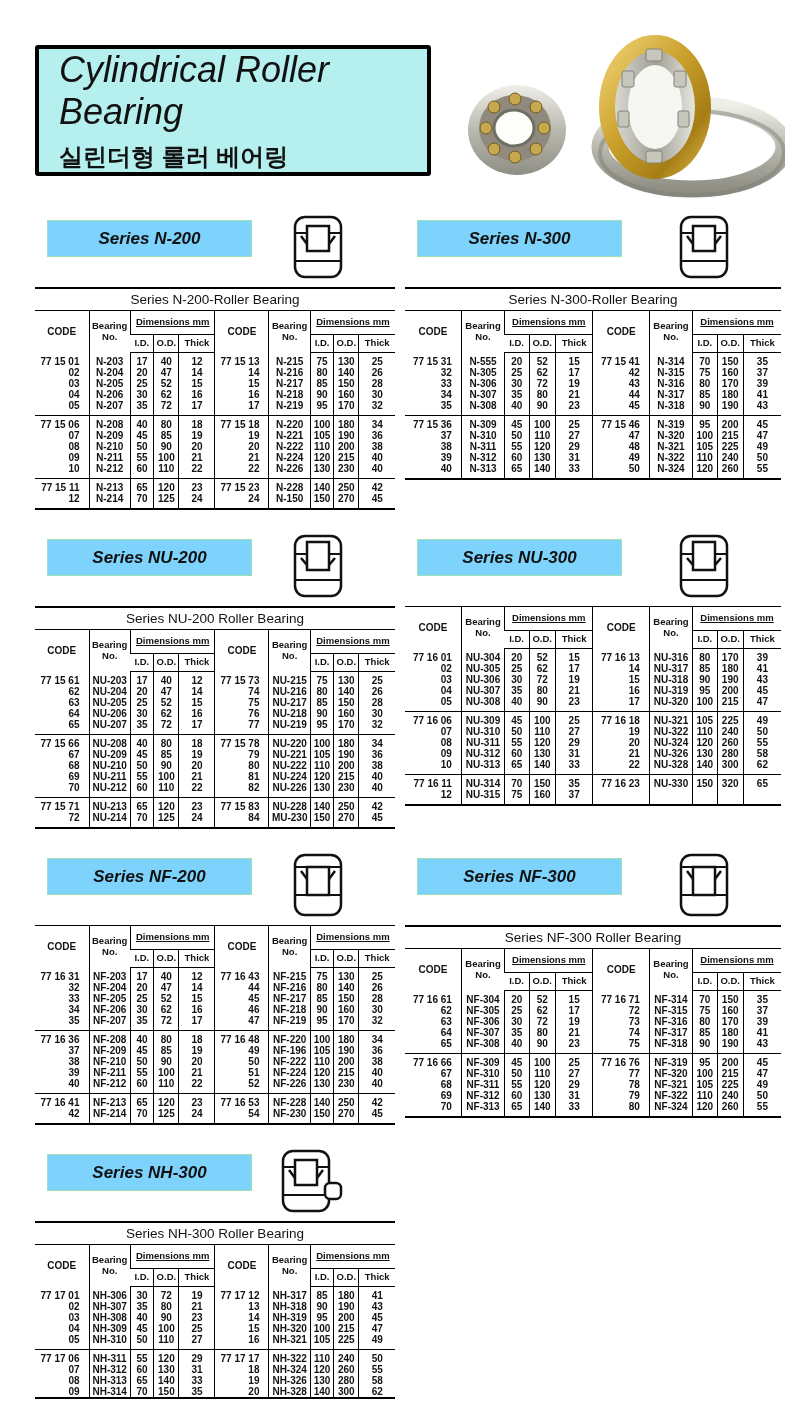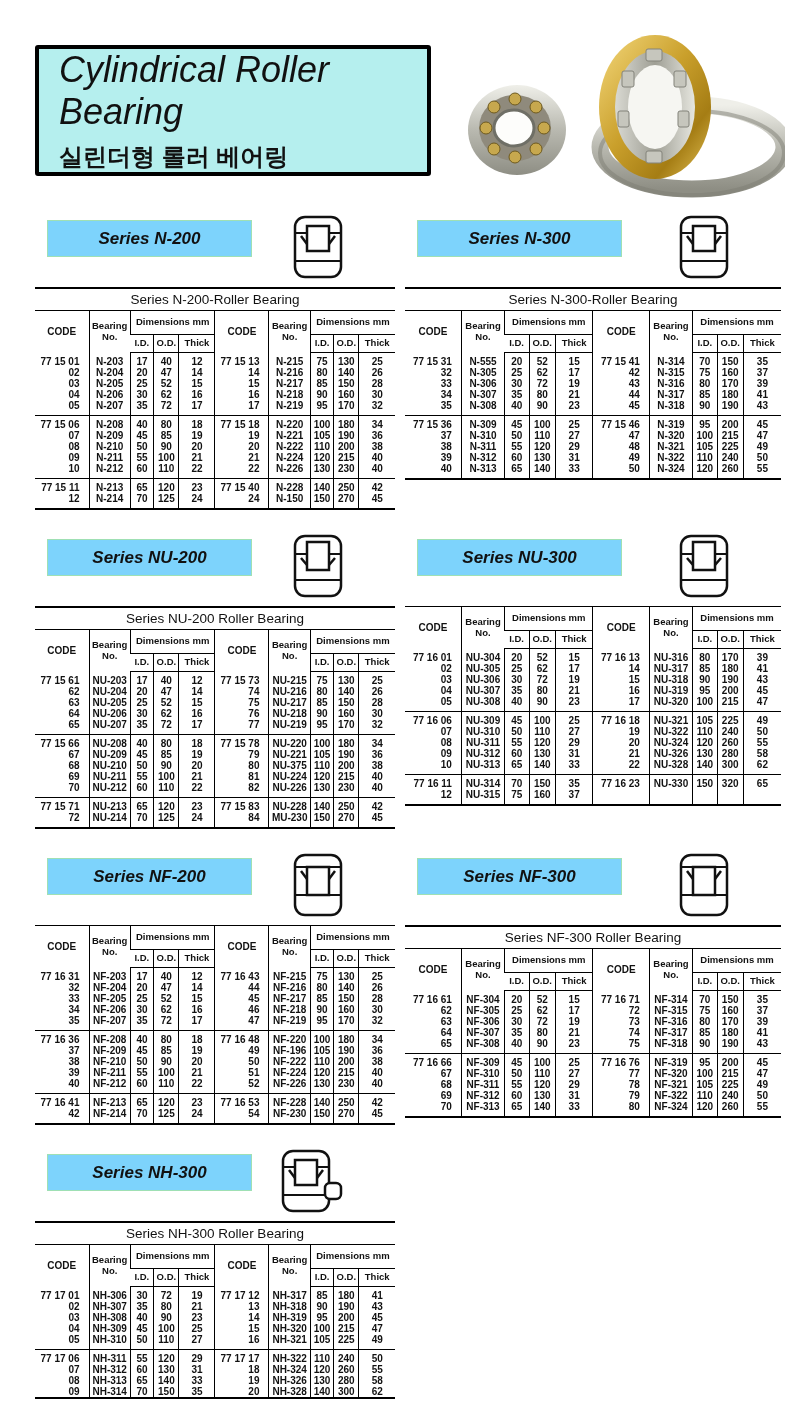--- a/index.html
+++ b/index.html
@@ -47,21 +47,21 @@
     border-top:1.5px solid #000; border-bottom:2px solid #000;
   }
   table.bearing th, table.bearing td { border-left:1px solid #000; }
   table.bearing th:first-child, table.bearing td:first-child { border-left:none; }
   table.bearing thead th {
     font-size:9.5px; font-weight:bold; text-align:center; line-height:1.15; padding:2px 1px;
   }
   table.bearing thead th.th-code { font-size:10px; }
   table.bearing thead tr:first-child th { height:24px; }
   table.bearing thead tr:last-child th { height:18px; border-bottom:1.5px solid #000; }
-  table.bearing thead th.th-dims { border-bottom:1px solid #000; height:18px; }
+  table.bearing thead th.th-dims { border-bottom:1px solid #000; height:18px;text-decoration:underline; }
   table.bearing tbody td {
     font-size:10px; font-weight:bold; height:11px; line-height:11px;
     white-space:nowrap; overflow:hidden;
   }
   table.bearing tbody td.c0 { text-align:right; padding-right:9px; }
   table.bearing tbody td.c1 { text-align:center; }
   table.bearing tbody td.c2, table.bearing tbody td.c3, table.bearing tbody td.c4 { text-align:center; }
   table.bearing tbody tr.g-first td { border-top:1.5px solid #000; padding-top:3px; }
   table.bearing tbody tr.g-head td { padding-top:3px; }
   table.bearing tbody tr.g-last td { padding-bottom:4px; }
@@ -296,21 +296,21 @@
               <td class="c2">130</td>
               <td class="c3">230</td>
               <td class="c4">40</td>
             </tr>
             <tr class="g-first">
               <td class="c0">77 15 11</td>
               <td class="c1">N-213</td>
               <td class="c2">65</td>
               <td class="c3">120</td>
               <td class="c4">23</td>
-              <td class="c0">77 15 40</td>
+              <td class="c0">77 15 23</td>
               <td class="c1">N-228</td>
               <td class="c2">140</td>
               <td class="c3">250</td>
               <td class="c4">42</td>
             </tr>
             <tr class="g-last">
               <td class="c0">12</td>
               <td class="c1">N-214</td>
               <td class="c2">70</td>
               <td class="c3">125</td>
@@ -619,21 +619,21 @@
               <td class="c3">190</td>
               <td class="c4">36</td>
             </tr>
             <tr>
               <td class="c0">68</td>
               <td class="c1">NU-210</td>
               <td class="c2">50</td>
               <td class="c3">90</td>
               <td class="c4">20</td>
               <td class="c0">80</td>
-              <td class="c1">NU-375</td>
+              <td class="c1">NU-222</td>
               <td class="c2">110</td>
               <td class="c3">200</td>
               <td class="c4">38</td>
             </tr>
             <tr>
               <td class="c0">69</td>
               <td class="c1">NU-211</td>
               <td class="c2">55</td>
               <td class="c3">100</td>
               <td class="c4">21</td>

